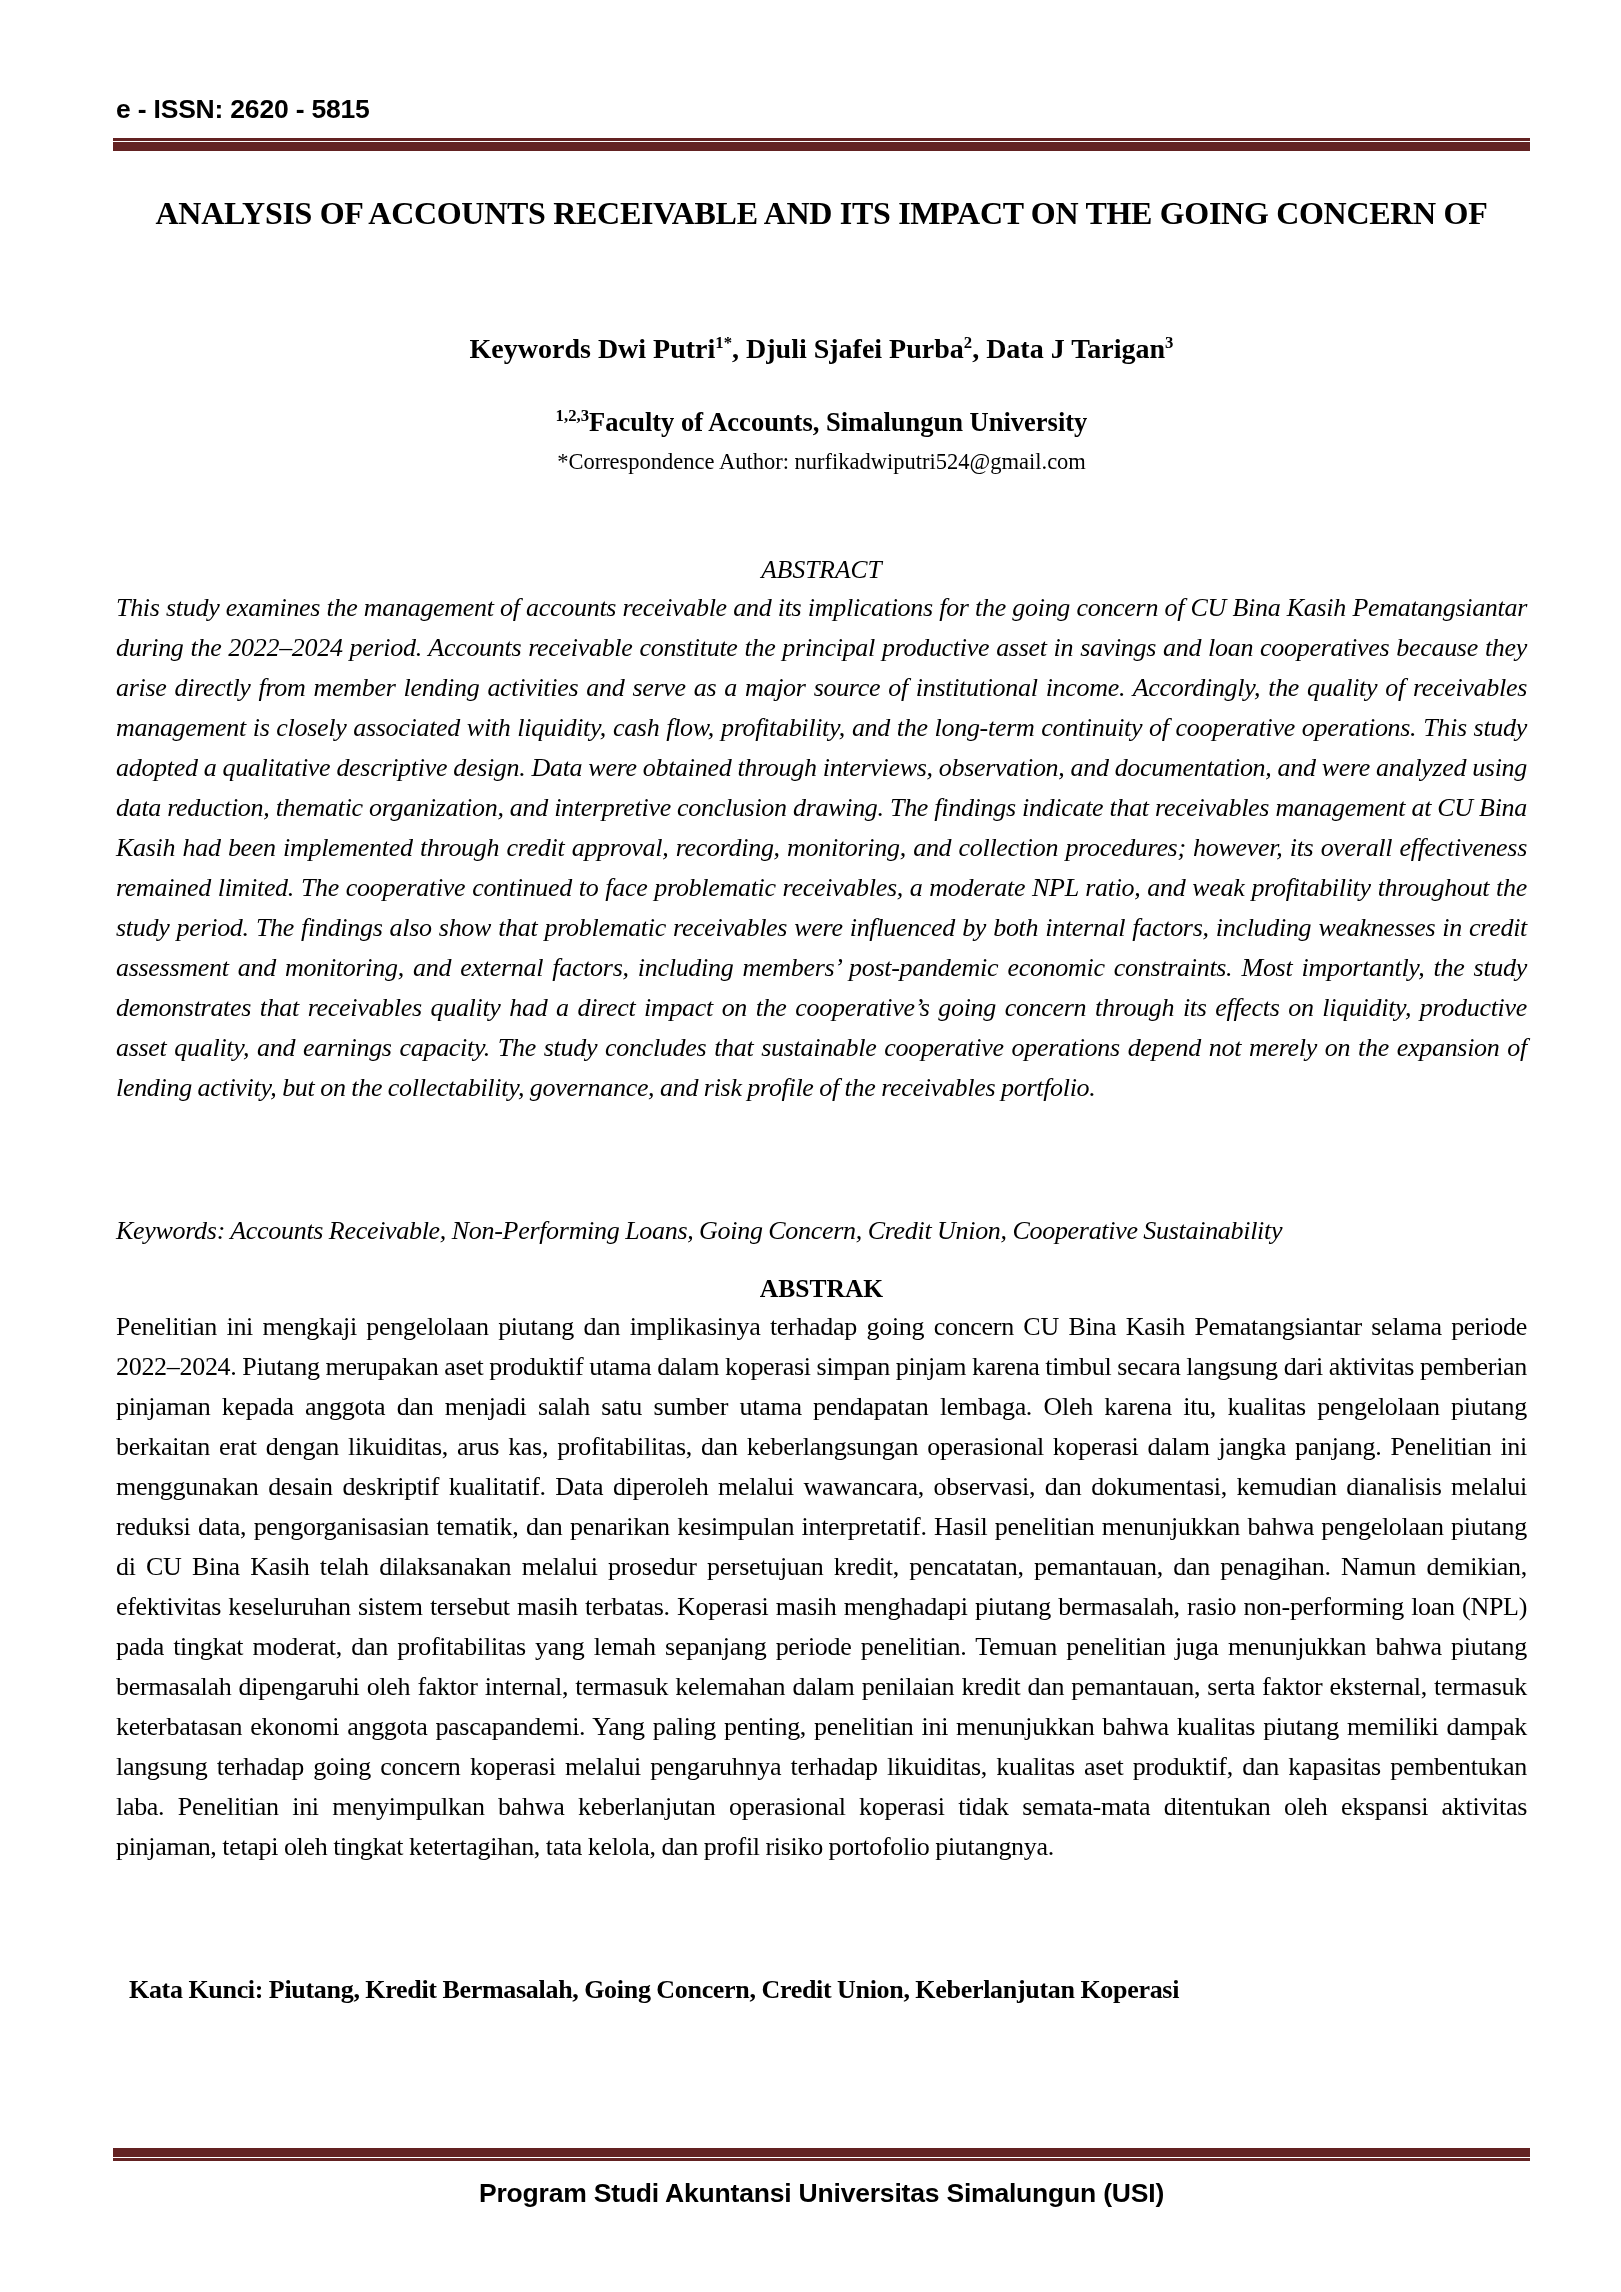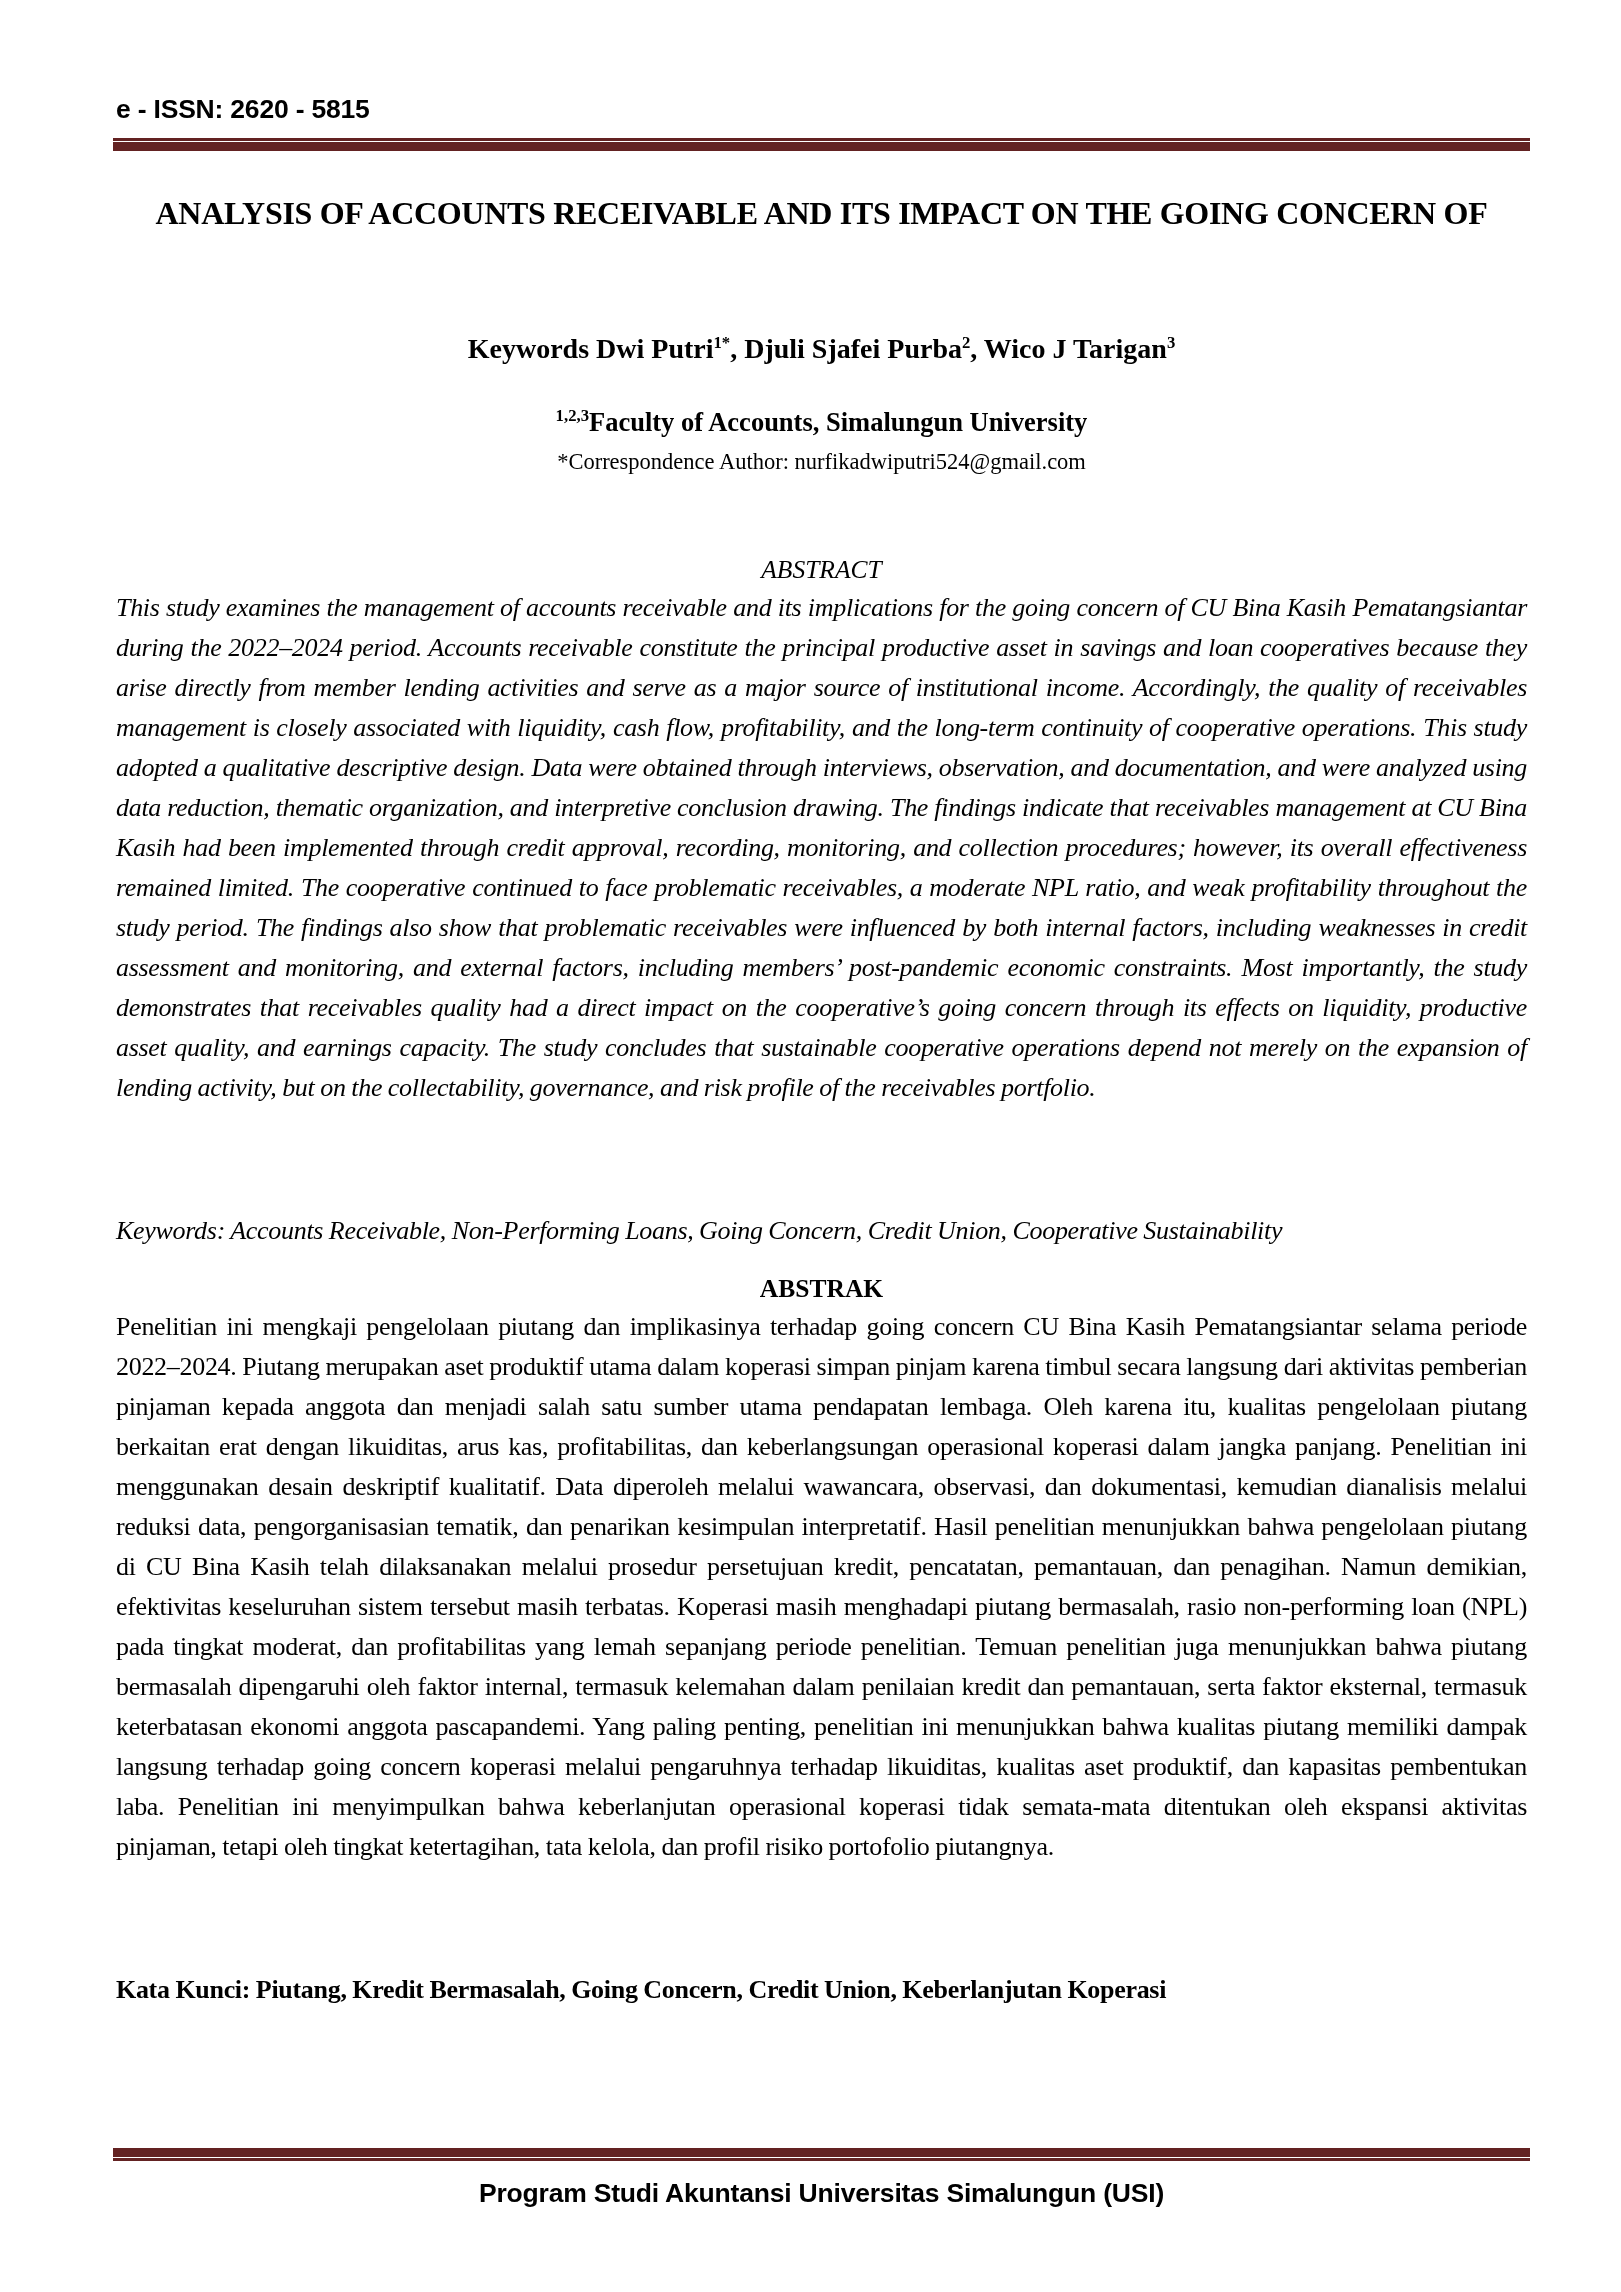--- a/index.html
+++ b/index.html
@@ -47,42 +47,42 @@
     }
     .abs-en-body { top: 588px; font-style: italic; }
     .abs-id-body { top: 1307px; }
 
     .keywords {
       position: absolute; left: 116px; width: 1411px;
       font-family: "Liberation Serif", serif; font-size: 26px; line-height: 39px;
       letter-spacing: -0.3px; word-spacing: -0.5px;
     }
     .keywords-en { top: 1211px; font-style: italic; }
-    .keywords-id { top: 1970px; font-weight: bold; }
+    .keywords-id { top: 1970px; font-weight: bold; margin-left: 13px; }
 
     .footer {
       position: absolute; left: 113px; top: 2178px; width: 1417px; text-align: center;
       font-family: "Liberation Sans", sans-serif; font-weight: bold; font-size: 26.5px; letter-spacing: -0.2px;
     }
   </style>
 </head>
 <body>
 
 <div class="running-head">
   <span>e - ISSN: 2620 - 5815</span>
 </div>
 <div class="rule-thin" style="top: 138px; background: rgb(99, 34, 34);"></div>
 <div class="rule-thick" style="top: 142px; background: rgb(99, 34, 34);"></div>
 
 <div class="title">
   <div>ANALYSIS OF ACCOUNTS RECEIVABLE AND ITS IMPACT ON THE GOING CONCERN OF</div>
 </div>
 
 <div class="authors">
-  <span><span>Keywords Dwi Putri</span><sup>1*</sup><span>, </span></span><span><span>Djuli Sjafei Purba</span><sup>2</sup><span>, </span></span><span><span>Wico J Tarigan</span><sup>3</sup><span></span></span>
+  <span><span>Keywords Dwi Putri</span><sup>1*</sup><span>, </span></span><span><span>Djuli Sjafei Purba</span><sup>2</sup><span>, </span></span><span><span>Data J Tarigan</span><sup>3</sup><span></span></span>
 </div>
 
 <div class="affil"><sup>1,2,3</sup><span>Faculty of Accounts, Simalungun University</span></div>
 <div class="corr">*Correspondence Author: nurfikadwiputri524@gmail.com</div>
 
 <div class="abs-heading abs-en-heading">ABSTRACT</div>
 <div class="abs-body abs-en-body">This study examines the management of accounts receivable and its implications for the going concern of CU Bina Kasih Pematangsiantar during the 2022–2024 period. Accounts receivable constitute the principal productive asset in savings and loan cooperatives because they arise directly from member lending activities and serve as a major source of institutional income. Accordingly, the quality of receivables management is closely associated with liquidity, cash flow, profitability, and the long-term continuity of cooperative operations. This study adopted a qualitative descriptive design. Data were obtained through interviews, observation, and documentation, and were analyzed using data reduction, thematic organization, and interpretive conclusion drawing. The findings indicate that receivables management at CU Bina Kasih had been implemented through credit approval, recording, monitoring, and collection procedures; however, its overall effectiveness remained limited. The cooperative continued to face problematic receivables, a moderate NPL ratio, and weak profitability throughout the study period. The findings also show that problematic receivables were influenced by both internal factors, including weaknesses in credit assessment and monitoring, and external factors, including members’ post-pandemic economic constraints. Most importantly, the study demonstrates that receivables quality had a direct impact on the cooperative’s going concern through its effects on liquidity, productive asset quality, and earnings capacity. The study concludes that sustainable cooperative operations depend not merely on the expansion of lending activity, but on the collectability, governance, and risk profile of the receivables portfolio.</div>
 <div class="keywords keywords-en">Keywords: Accounts Receivable, Non-Performing Loans, Going Concern, Credit Union, Cooperative Sustainability</div>
 
 <div class="abs-heading abs-id-heading">ABSTRAK</div>

